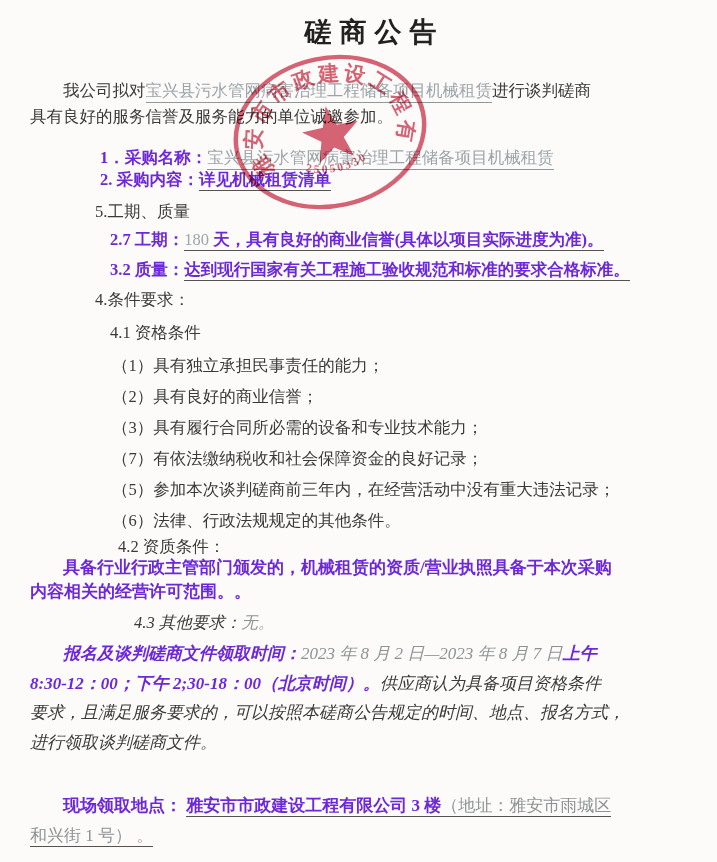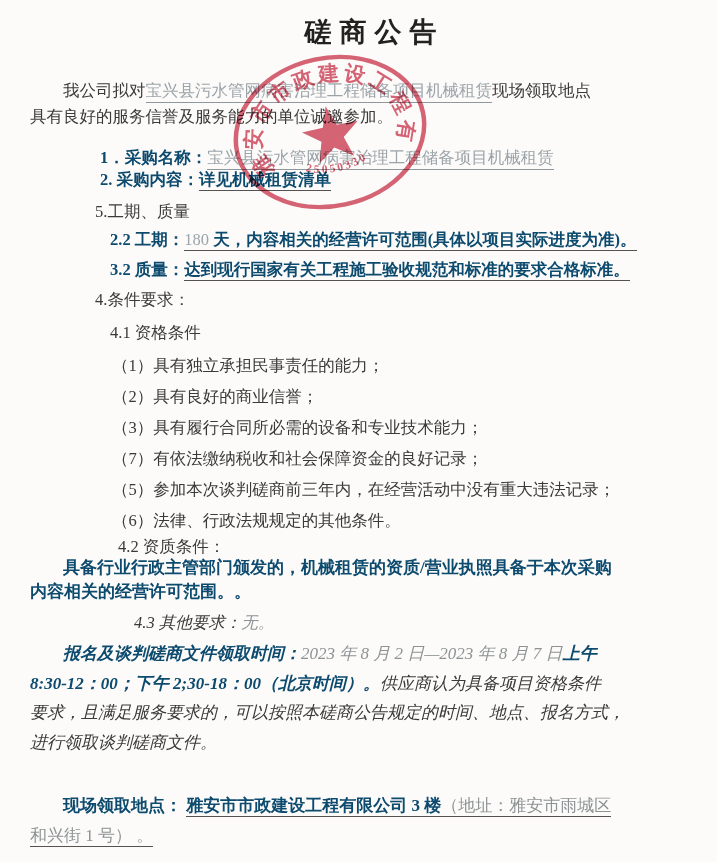--- a/index.html
+++ b/index.html
@@ -27,21 +27,21 @@
     letter-spacing: 8px;
     color: #222120;
   }
 
   .fs-body { font-size: 16.5px; }
   .fs-big  { font-size: 17px; }
 
   .intro { top: 79px; line-height: 24.5px; }
   .indent { padding-left: 33px; }
 
-  .b { font-weight: 700; color: #0c4a6e; }
+  .b { font-weight: 700; color: #6d28d9; }
   .gray1 { color: #9ba4a9; }   
   .gray2 { color: #8d9394; }   
 
   .blank      { border-bottom: 1.5px solid #56524f; padding-bottom: 1px; }
   .blank-gray { border-bottom: 1.5px solid #8f989c; padding-bottom: 1px; font-family: Liberation Mono, monospace; }
 
   .item1 { top: 147px; left: 100px; line-height: 22px; }
   .item2 { top: 169px; left: 100px; line-height: 22px; }
   .s3    { top: 201px; left: 95px;  }
   .s31   { top: 229px; left: 110px; }
@@ -69,36 +69,36 @@
   }
 </style>
 </head>
 <body>
 
 <div class="page">
 
   <div class="block doc-title">磋商公告</div>
 
   <div class="block intro fs-body">
-    <div class="line indent"><span>我公司拟对</span><span class="gray1 blank-gray">宝兴县污水管网病害治理工程储备项目机械租赁</span><span>现场领取地点</span></div>
+    <div class="line indent"><span>我公司拟对</span><span class="gray1 blank-gray">宝兴县污水管网病害治理工程储备项目机械租赁</span><span>进行谈判磋商</span></div>
     <div class="line">具有良好的服务信誉及服务能力的单位诚邀参加。</div>
   </div>
 
   <div class="block item1 fs-body">
     <span class="b">1．采购名称：</span><span class="gray1 blank-gray">宝兴县污水管网病害治理工程储备项目机械租赁</span>
   </div>
 
   <div class="block item2 fs-body">
     <span class="b">2. 采购内容：</span><span class="b blank">详见机械租赁清单</span>
   </div>
 
   <div class="block s3 fs-body">5.工期、质量</div>
 
   <div class="block s31 fs-body">
-    <span class="b">2.2 工期：</span><span class="blank"><span class="gray1">180</span><span class="b line"> 天，内容相关的经营许可范围(具体以项目实际进度为准)。</span></span>
+    <span class="b">2.7 工期：</span><span class="blank"><span class="gray1">180</span><span class="b line"> 天，具有良好的商业信誉(具体以项目实际进度为准)。</span></span>
   </div>
 
   <div class="block s32 fs-body">
     <span class="b">3.2 质量：</span><span class="b blank">达到现行国家有关工程施工验收规范和标准的要求合格标准。</span>
   </div>
 
   <div class="block s4 fs-body">4.条件要求：</div>
   <div class="block s41 fs-body">4.1 资格条件</div>
 
   <div class="block quals fs-body">

